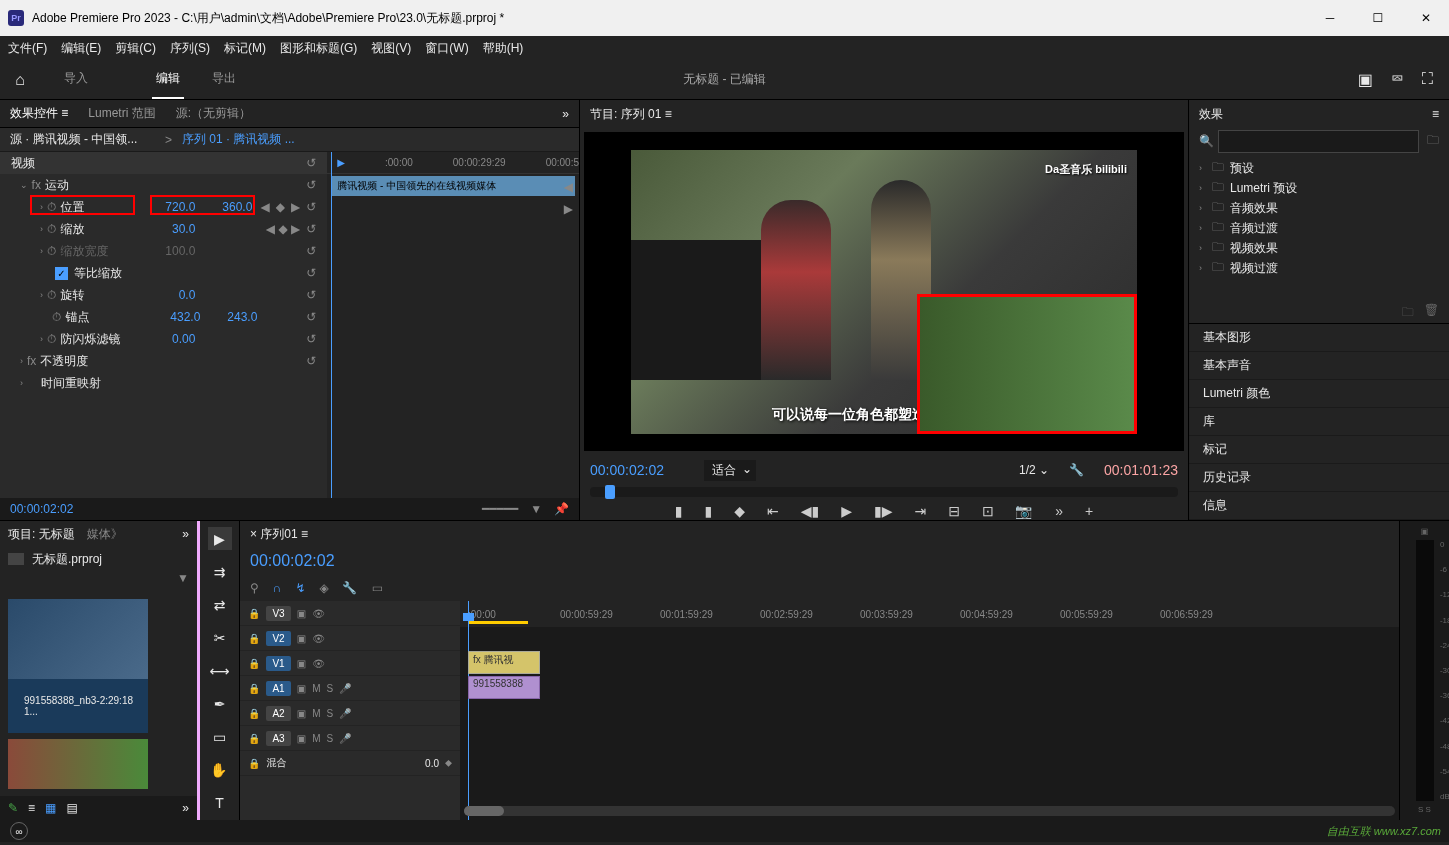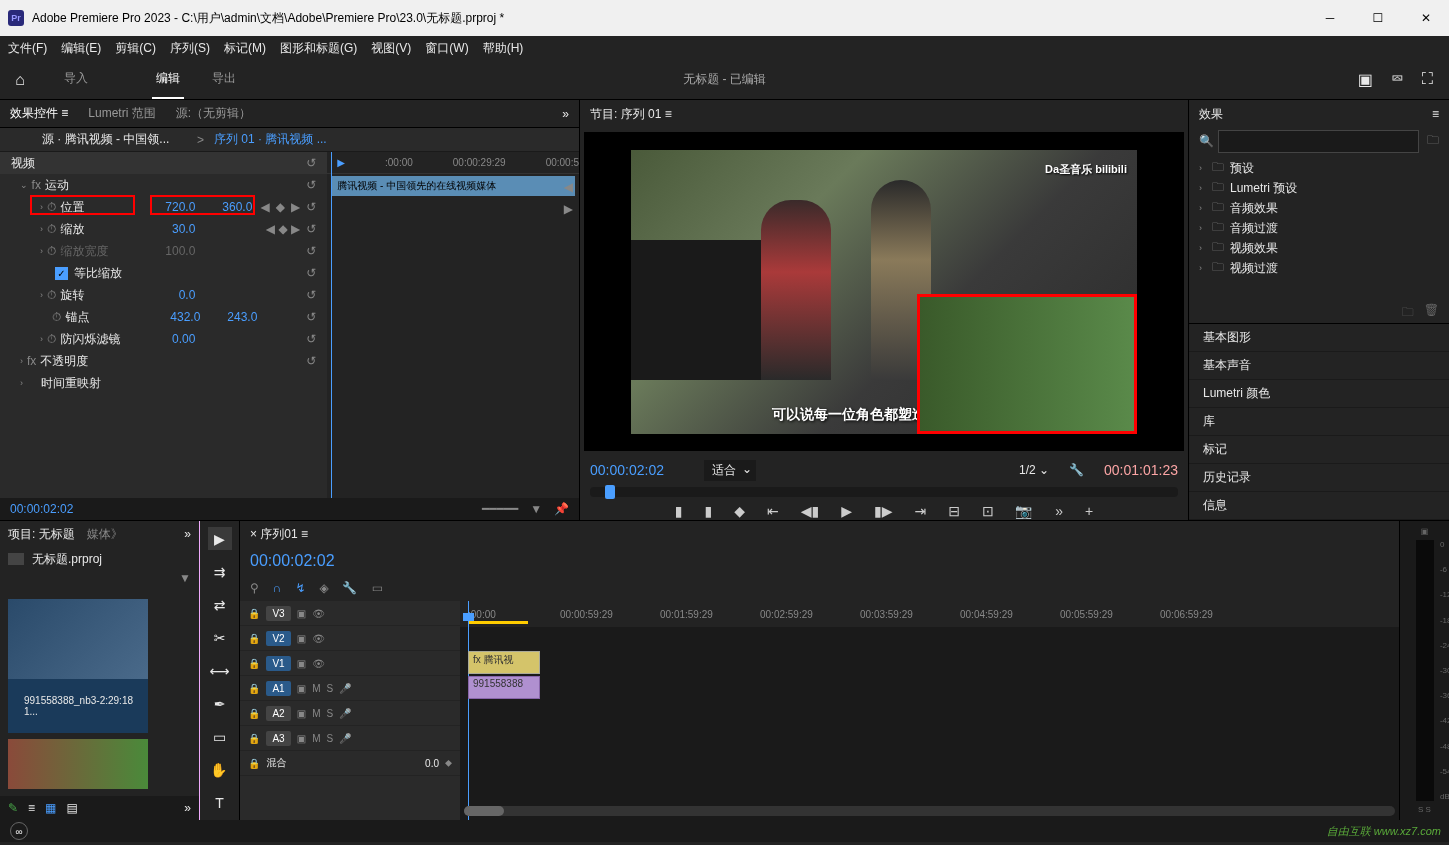--- a/index.html
+++ b/index.html
@@ -17,21 +17,21 @@
 .ws-tab { padding: 10px 4px; cursor: pointer; color: #999; }
 .ws-tab.active { color: #fff; border-bottom: 2px solid #fff; margin-left: 36px; }
 .ws-center { position: absolute; left: 50%; transform: translateX(-50%); color: #aaa; }
 .ws-right { margin-left: auto; display: flex; gap: 18px; padding-right: 16px; font-size: 16px; }
 .main-area { display: flex; height: 420px; }
 .effect-panel { width: 580px; background: #232323; border-right: 1px solid #000; display: flex; flex-direction: column; }
 .panel-tabs { height: 28px; display: flex; align-items: center; padding: 0 10px; gap: 20px; border-bottom: 1px solid #000; }
 .panel-tab { cursor: pointer; color: #999; }
 .panel-tab.active { color: #fff; }
 .src-row { height: 24px; display: flex; align-items: center; padding: 0 10px; background: #2a2a2a; border-bottom: 1px solid #1a1a1a; }
-.src-left { flex: 0 0 155px; overflow: hidden; white-space: nowrap; margin-left: 32px; }
+.src-left { flex: 0 0 155px; overflow: hidden; white-space: nowrap; }
 .src-right { color: #4a9eff; margin-left: 10px; }
 .effect-content { display: flex; flex: 1; }
 .effect-props { width: 350px; background: #2a2a2a; }
 .effect-timeline { flex: 1; background: #232323; position: relative; }
 .prop-row { height: 22px; display: flex; align-items: center; padding: 0 11px; position: relative; }
 .prop-header { background: #333; }
 .prop-indent1 { padding-left: 20px; }
 .prop-indent2 { padding-left: 40px; }
 .prop-indent3 { padding-left: 55px; }
 .prop-label { flex: 0 0 120px; }
@@ -60,21 +60,21 @@
 .effects-lib { width: 260px; background: #232323; display: flex; flex-direction: column; }
 .lib-header { height: 28px; display: flex; align-items: center; padding: 0 10px; }
 .lib-search { height: 26px; padding: 0 10px; display: flex; align-items: center; }
 .lib-search input { flex: 1; background: #1a1a1a; border: 1px solid #444; color: #ccc; padding: 3px 6px; }
 .lib-tree { flex: 1; padding: 4px 10px; }
 .tree-item { height: 20px; display: flex; align-items: center; gap: 6px; cursor: pointer; }
 .folder-icon { color: #888; }
 .lib-sections { border-top: 1px solid #000; }
 .lib-section { height: 28px; display: flex; align-items: center; padding: 0 14px; cursor: pointer; border-bottom: 1px solid #1a1a1a; }
 .bottom-area { display: flex; height: 300px; border-top: 1px solid #000; }
-.project-panel { width: 200px; background: #232323; border-right: 1px solid #f0abfc; display: flex; flex-direction: column; }
+.project-panel { width: 200px; background: #232323; border-right: 3px solid #f0abfc; display: flex; flex-direction: column; }
 .proj-tabs { height: 26px; display: flex; align-items: center; padding: 0 8px; gap: 12px; }
 .proj-name-row { height: 24px; display: flex; align-items: center; gap: 8px; padding: 0 8px; }
 .proj-bin-icon { width: 16px; height: 12px; background: #444; }
 .proj-thumbs { flex: 1; padding: 8px; overflow: hidden; }
 .thumb { width: 140px; background: #1a3a5a; margin-bottom: 6px; }
 .thumb-img { height: 80px; background: linear-gradient(135deg, #2a4a6a, #4a6a8a); }
 .thumb-label { padding: 16px; font-size: 10px; display: flex; justify-content: space-between; }
 .proj-bottom { height: 24px; display: flex; align-items: center; gap: 10px; padding: 0 8px; background: #1a1a1a; }
 .tools-col { width: 40px; background: #232323; border-right: 1px solid #000; display: flex; flex-direction: column; align-items: center; padding: 6px 0; gap: 10px; }
 .tool { width: 24px; height: 24px; display: flex; align-items: center; justify-content: center; cursor: pointer; font-size: 14px; }

